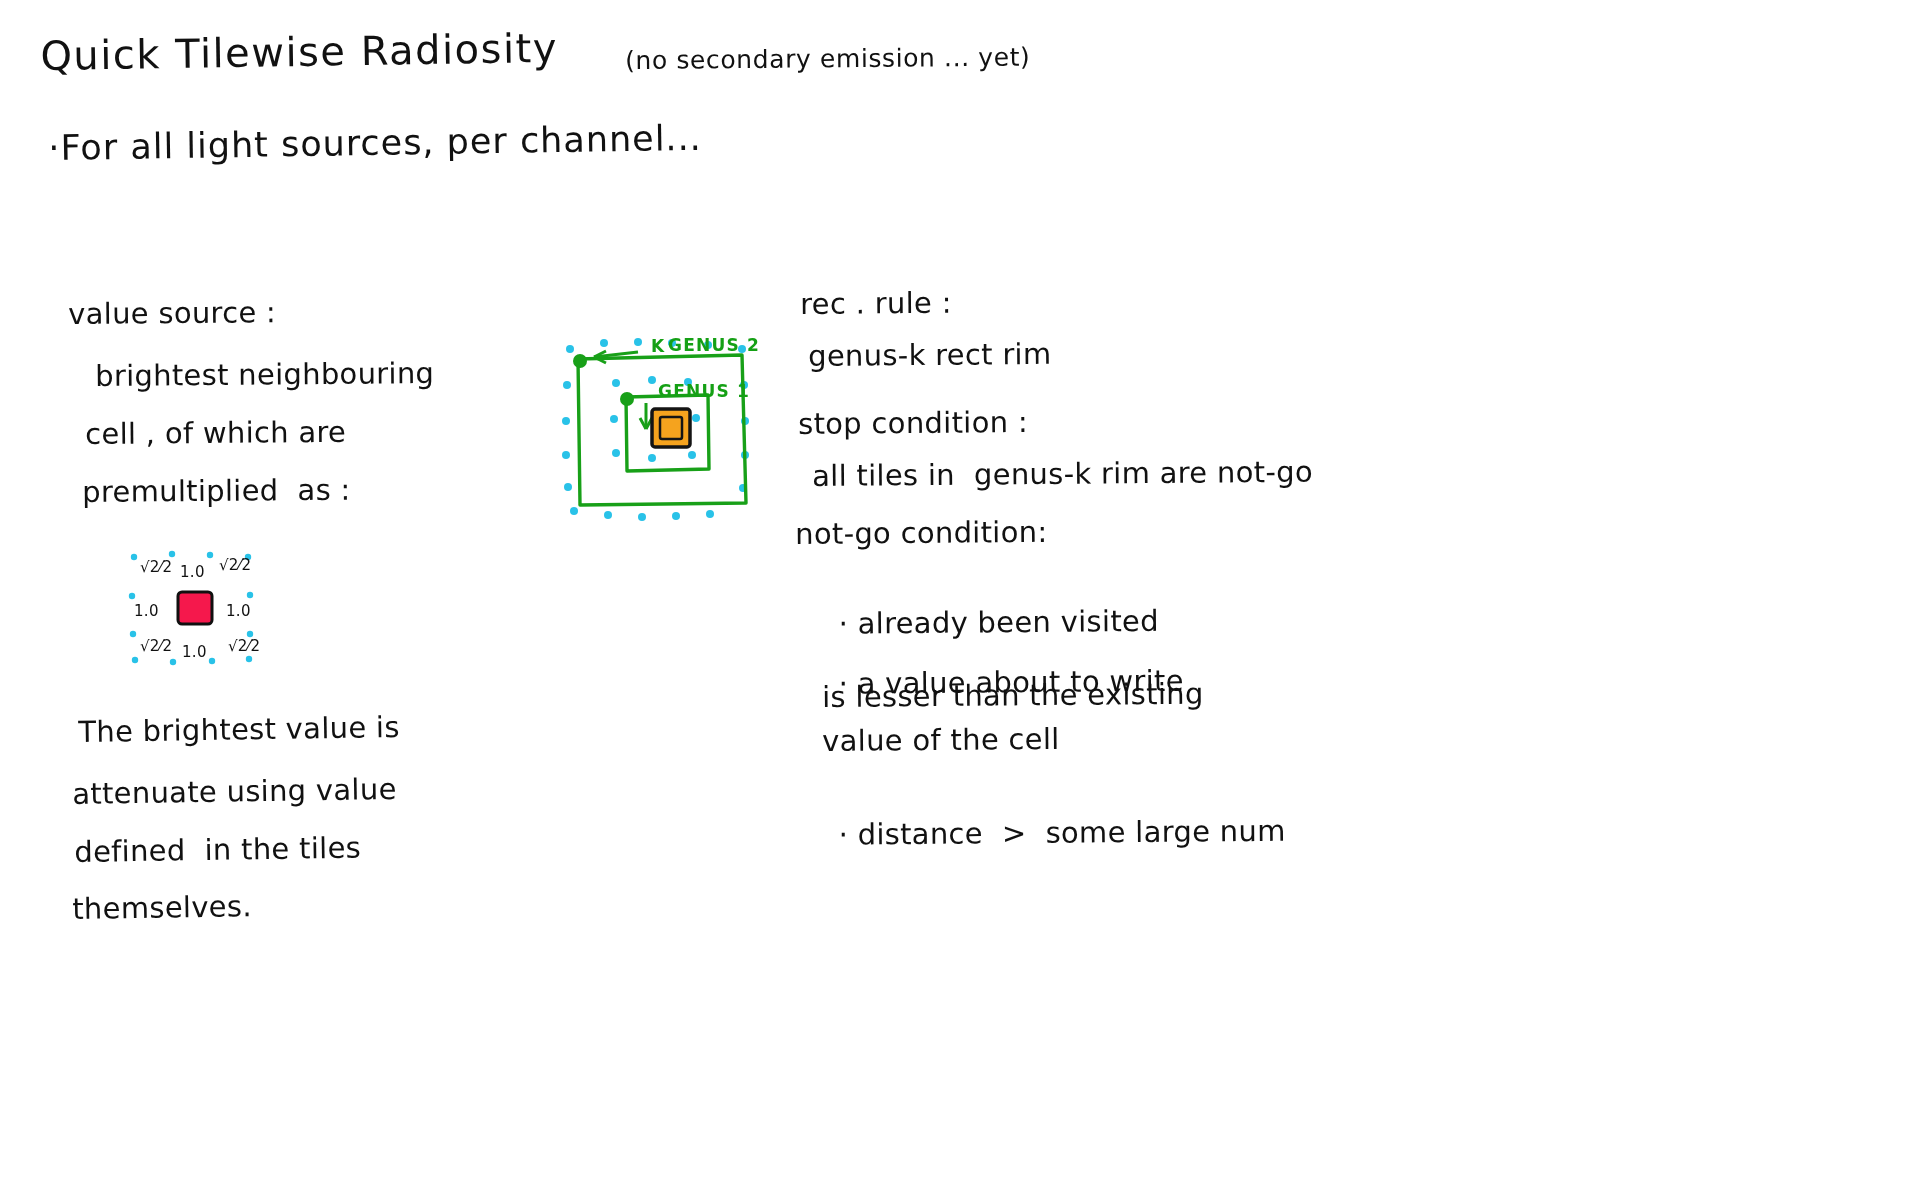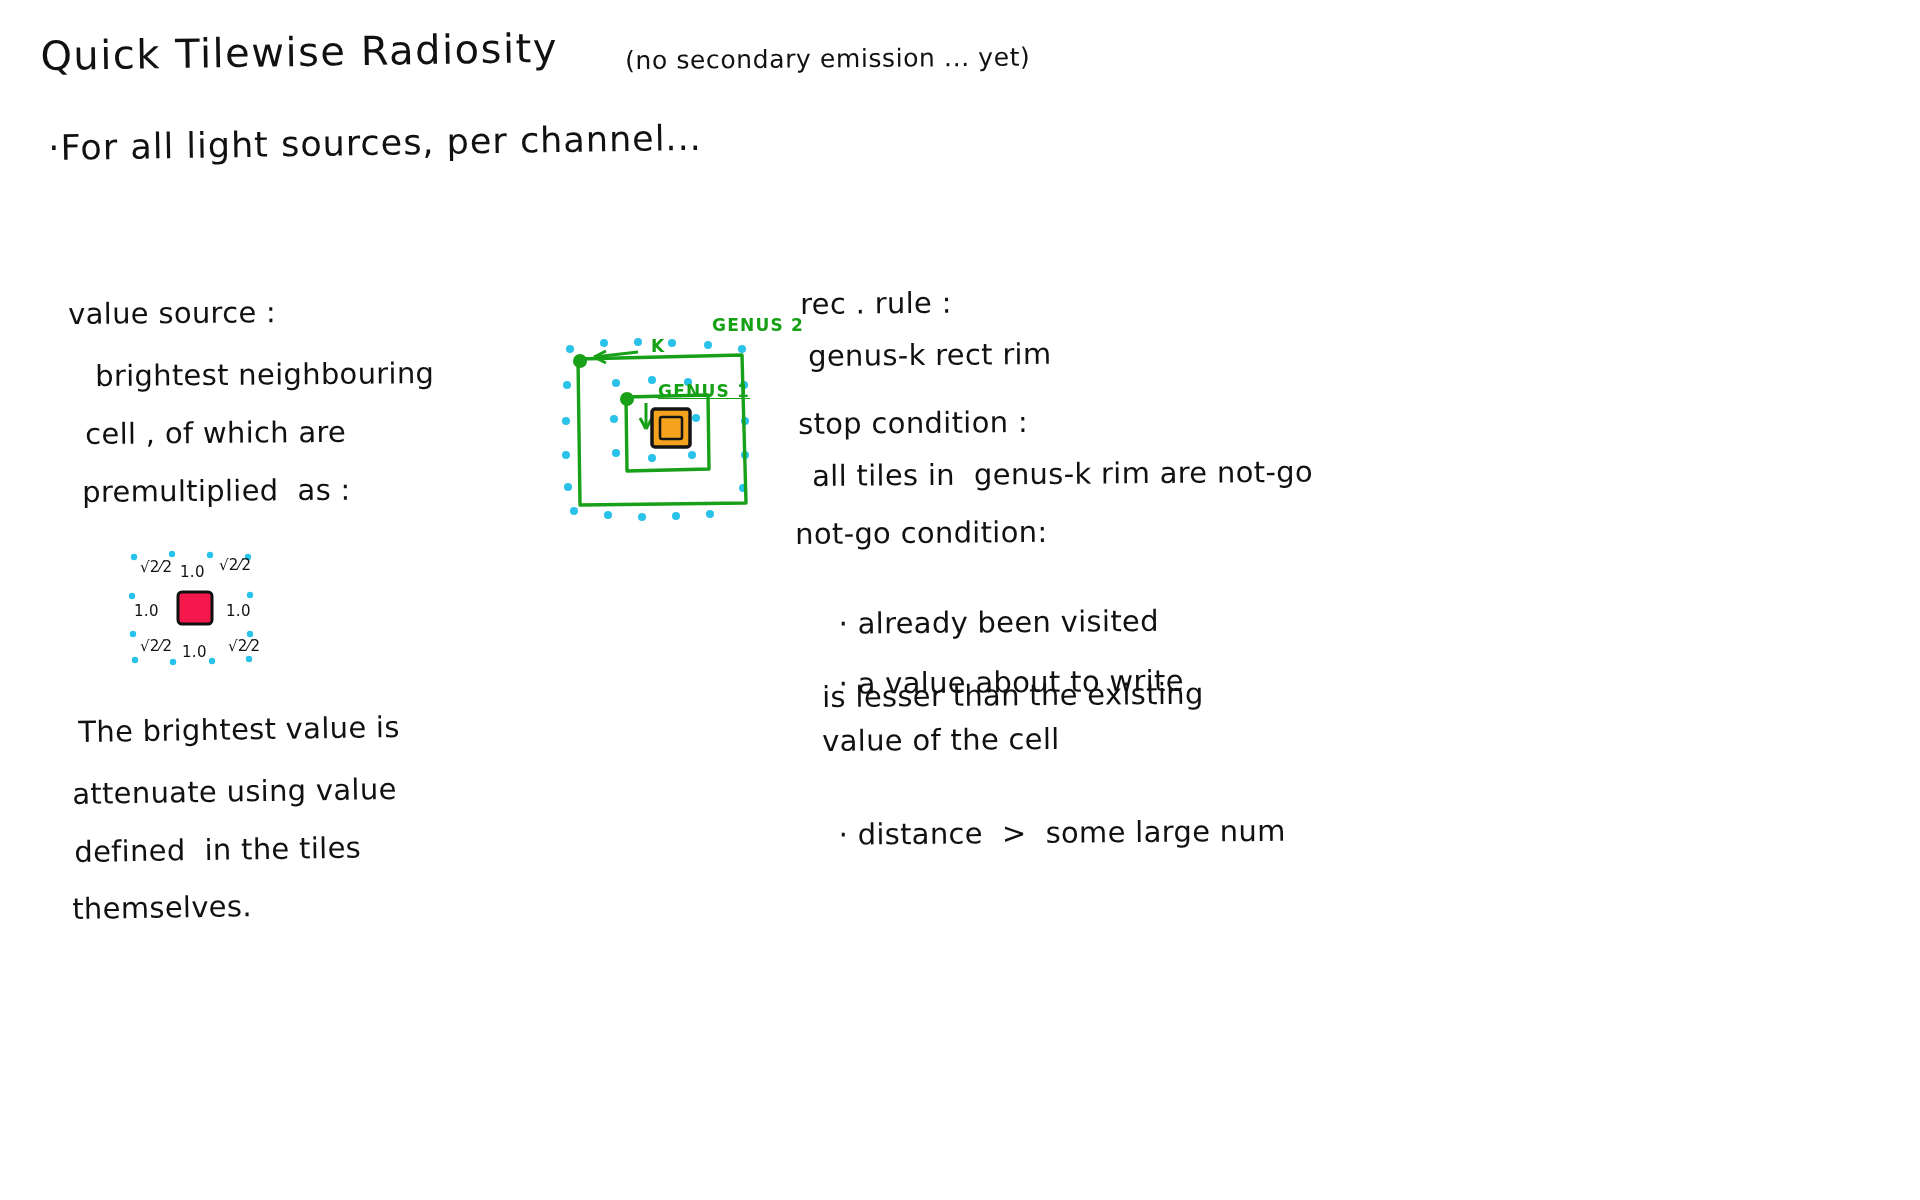--- a/index.html
+++ b/index.html
@@ -167,22 +167,22 @@
       <path d="M38,32 L50,26 M38,32 L50,38" stroke="#18a018" stroke-width="3" fill="none"></path>
 
       <path d="M90,78 L90,104" stroke="#18a018" stroke-width="3" fill="none"></path>
       <path d="M90,104 L84,93 M90,104 L96,93" stroke="#18a018" stroke-width="3" fill="none"></path>
 
       <rect x="96" y="84" width="38" height="38" rx="3" fill="#f5a31e" stroke="#141414" stroke-width="3.5"></rect>
       <rect x="104" y="92" width="22" height="22" rx="2" fill="#f5a31e" stroke="#141414" stroke-width="2.5"></rect>
     </svg>
   </div>
   <div class="hw genus-label" style="left:651px; top:335px;">K</div>
-  <div class="hw genus-label" style="left:668px; top:314px;margin-left:44px;">GENUS 2</div>
-  <div class="hw genus-label" style="left:658px; top:380px;text-decoration:underline;">GENUS 1</div>
+  <div class="hw genus-label" style="left:668px; top:334px;">GENUS 2</div>
+  <div class="hw genus-label" style="left:658px; top:380px;">GENUS 1</div>
 
   <div class="hw body slant2" style="left:800px; top:285px;">rec . rule :</div>
   <div class="hw body slant2" style="left:808px; top:337px;">genus-k rect rim</div>
 
   <div class="hw body slant2" style="left:798px; top:405px;">stop condition :</div>
   <div class="hw body slant2" style="left:812px; top:457px;">all tiles in  genus-k rim are not-go</div>
 
   <div class="hw body slant2" style="left:795px; top:515px;">not-go condition:</div>
 
   <div class="hw body slant2" style="left:800px; top:567px;">

